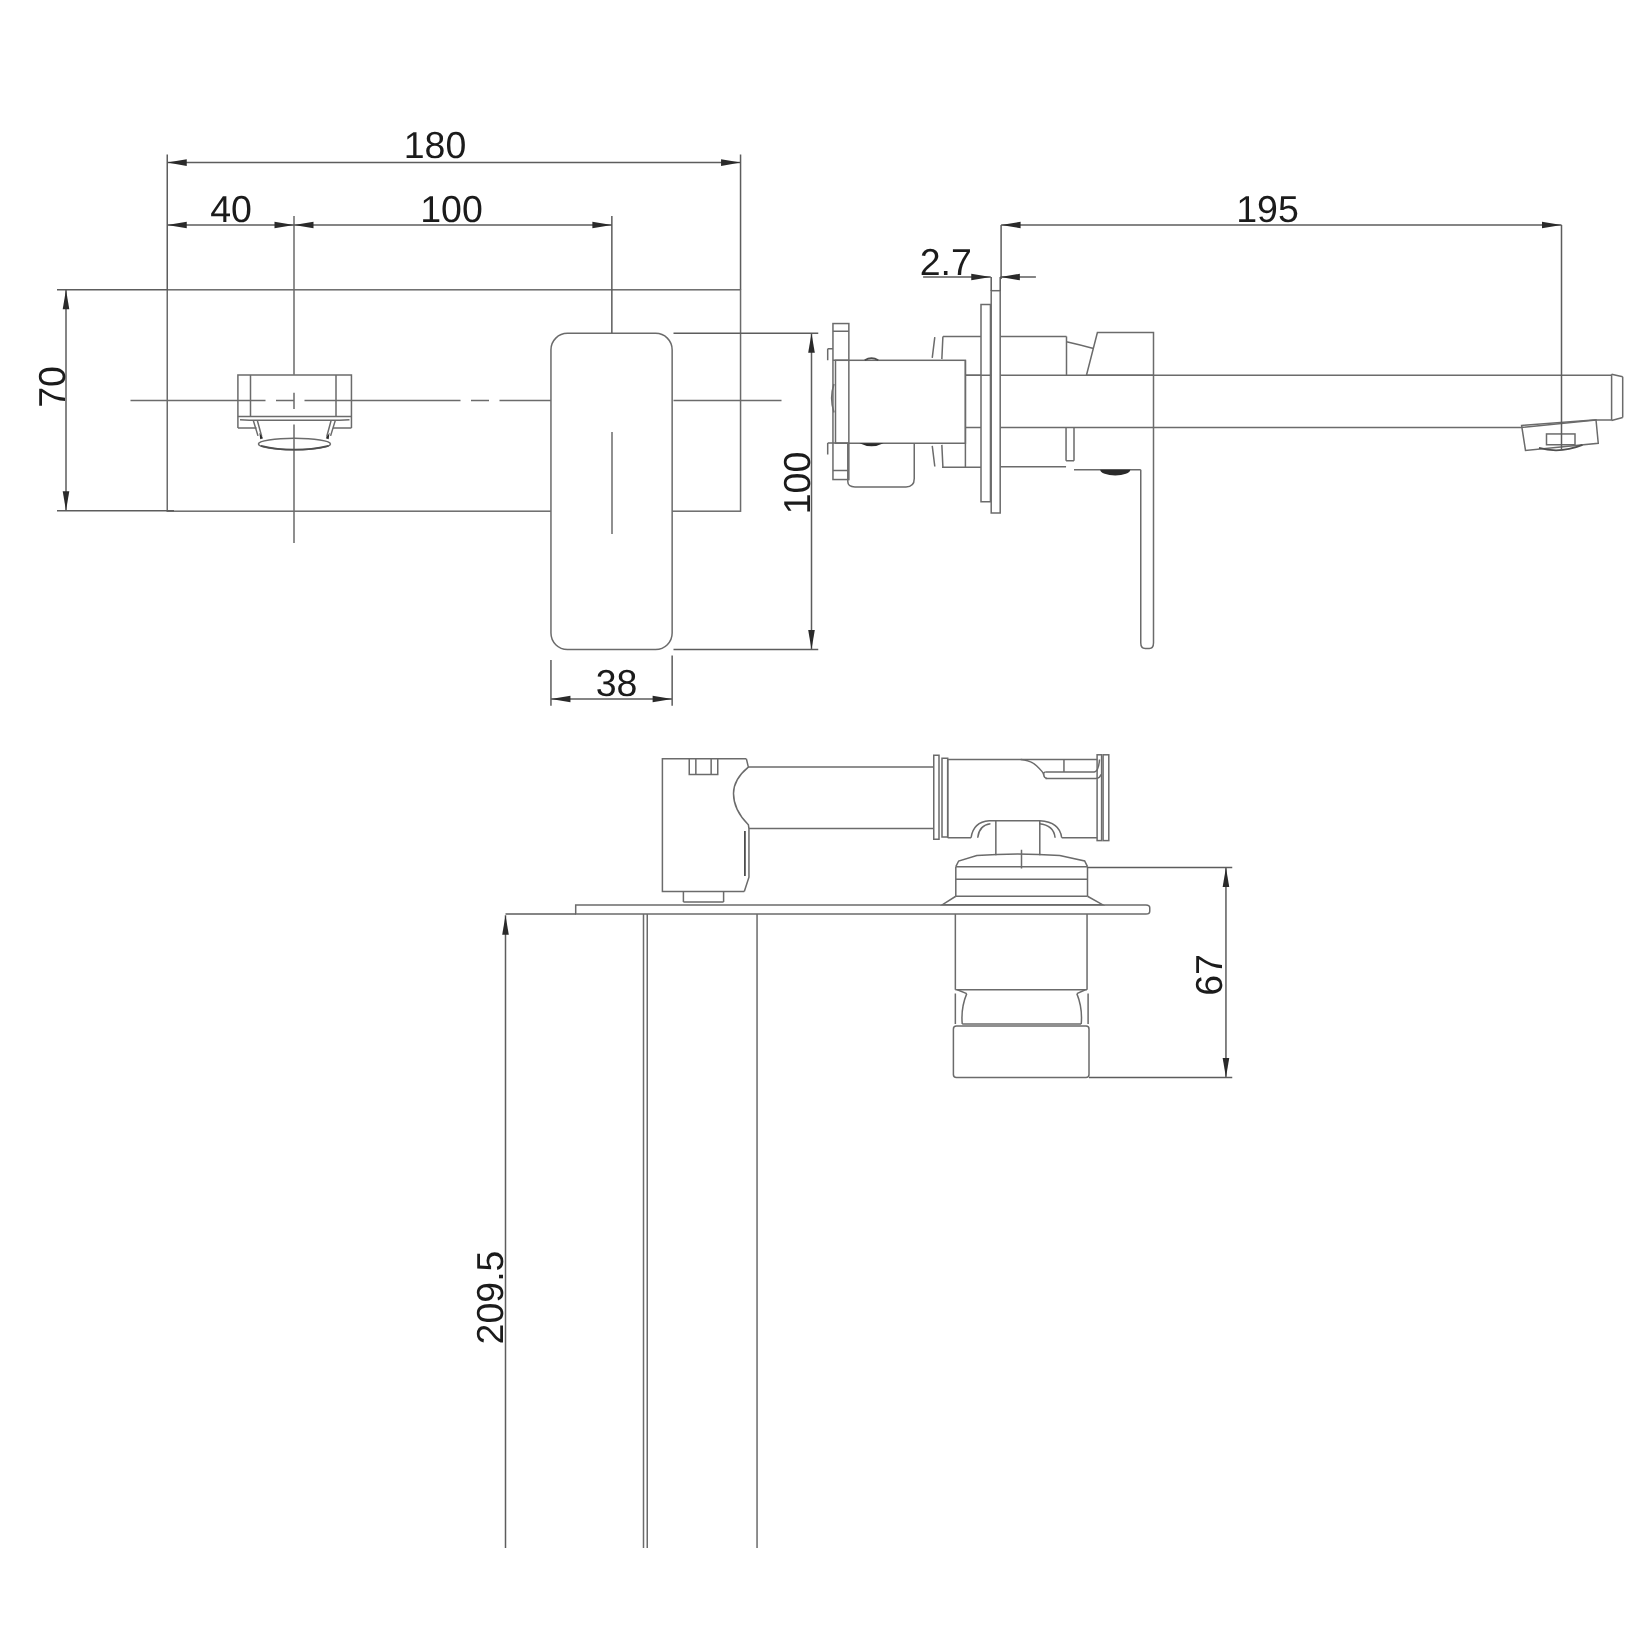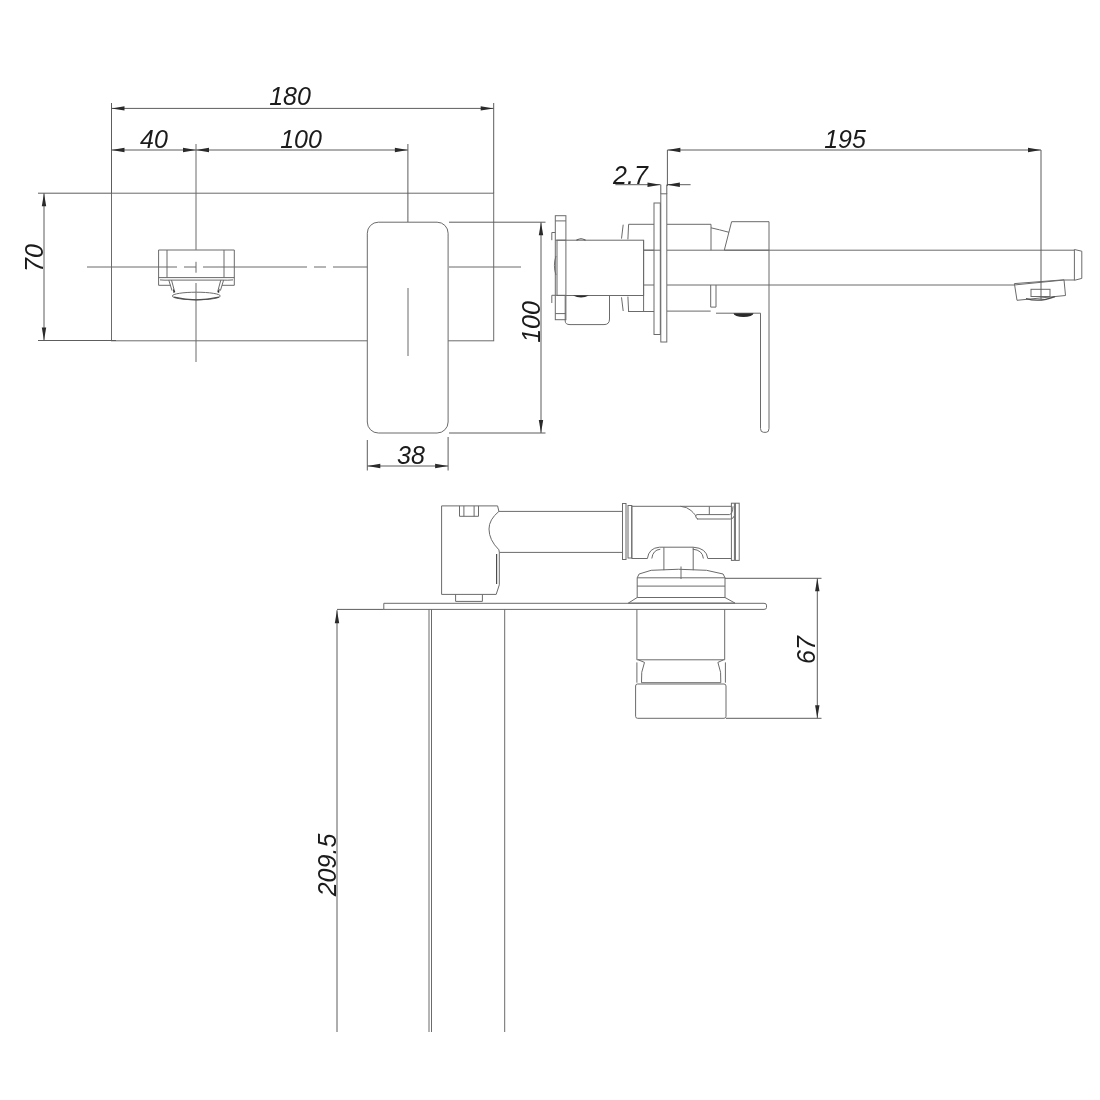--- a/index.html
+++ b/index.html
@@ -1,17 +1,17 @@
 <!DOCTYPE html>
 <html><head>
 <meta charset="utf-8">
 <title>Faucet technical drawing</title>
 <style>
 html,body{margin:0;padding:0;background:#ffffff;}
-#page{width:1100px;height:1032px;background:#7dd3fc;position:relative;overflow:hidden;font-style:italic;}
+#page{width:1100px;height:1032px;background:#7dd3fc;position:relative;overflow:hidden;}
 svg{display:block;}
 text{font-family:"Liberation Sans",sans-serif;font-size:25px;fill:#1b1b1b;-webkit-font-smoothing:antialiased;}
 .ln{fill:none;stroke:#6b6b6b;stroke-width:1;}
 .lnd{fill:none;stroke:#4e4e4e;stroke-width:1.2;}
 .dm{fill:none;stroke:#5d5d5d;stroke-width:1;}
 .ar{fill:#2a2a2a;stroke:none;}
 </style>
 </head>
 <body>
 <div id="page">

